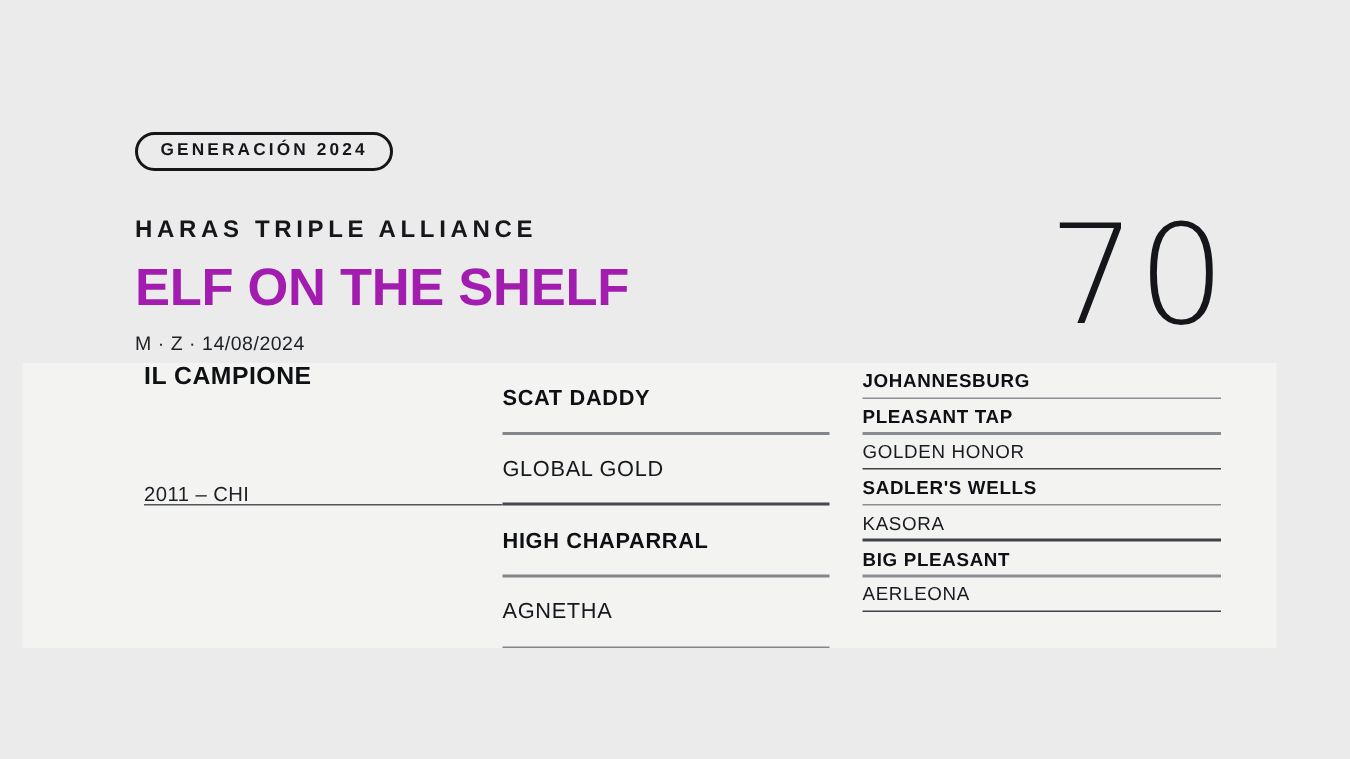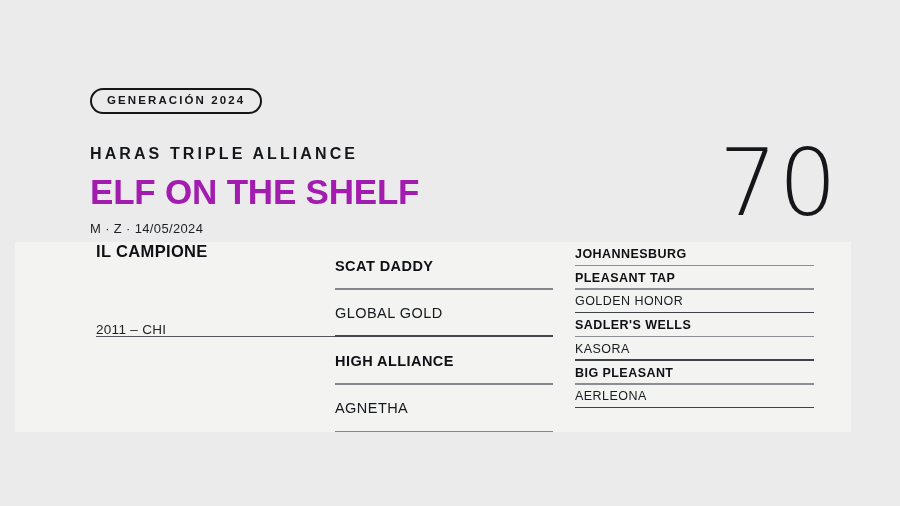--- a/index.html
+++ b/index.html
@@ -63,21 +63,21 @@
     font-size: 13px;
     font-weight: 400;
     letter-spacing: 0.35px;
     color: #1d2024;
     white-space: nowrap;
   }
 
   
   .big-number {
     position: absolute;
-    right: 62px;
+    right: 82px;
     top: 138px;
     font-size: 92px;
     font-weight: 300;
     line-height: 1;
     letter-spacing: 1px;
     color: #14161a;
     font-family: "DejaVu Sans", sans-serif;
   }
 
   
@@ -227,21 +227,21 @@
 <body>
 
 <div class="header">
 
   <div class="badge">GENERACIÓN 2024</div>
 
   <div class="haras">HARAS TRIPLE ALLIANCE</div>
 
   <div class="horse-name">ELF ON THE SHELF</div>
 
-  <div class="meta">M · Z · 14/05/2024</div>
+  <div class="meta">M · Z · 14/08/2024</div>
 </div>
 
 <div class="big-number">70</div>
 
 <div class="panel">
 
   <div class="col col-parents">
 
     <div class="parent-cell with-rule">
       <div class="parent-name">IL CAMPIONE</div>
@@ -254,21 +254,21 @@
 
     <div class="gp-cell bold">
       <span class="gp-name">SCAT DADDY</span>
     </div>
 
     <div class="gp-cell strong">
       <span class="gp-name">GLOBAL GOLD</span>
     </div>
 
     <div class="gp-cell bold">
-      <span class="gp-name">HIGH ALLIANCE</span>
+      <span class="gp-name">HIGH CHAPARRAL</span>
     </div>
 
     <div class="gp-cell">
       <span class="gp-name">AGNETHA</span>
     </div>
   </div>
 
   <div class="col col-ggp">
 
     <div class="ggp-cell bold">

